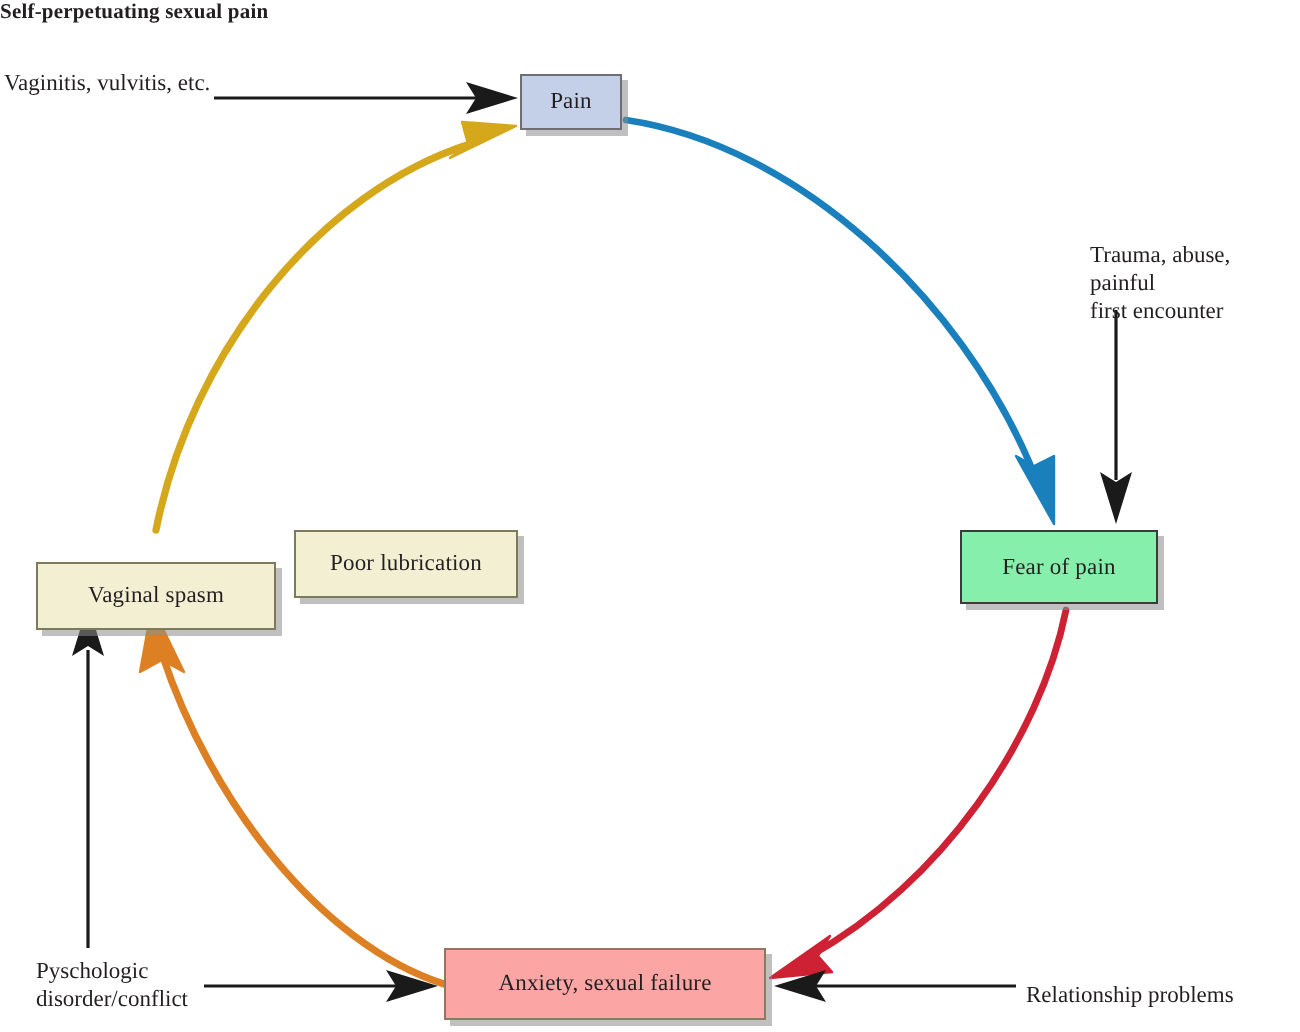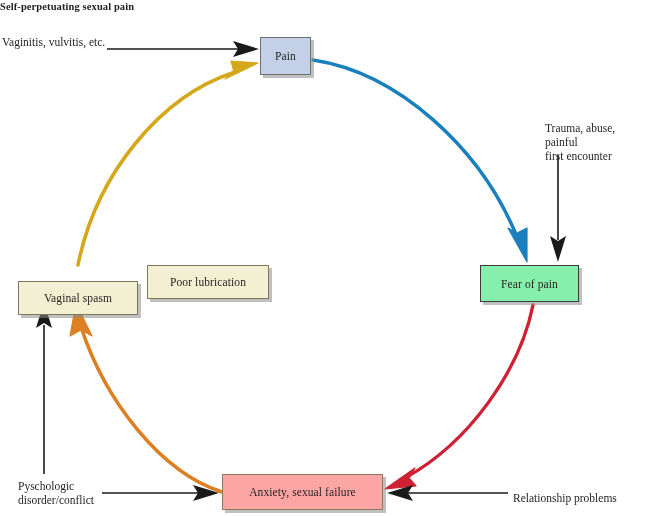--- a/index.html
+++ b/index.html
@@ -29,42 +29,42 @@
     align-items: center;
     justify-content: center;
     text-align: center;
     font-size: 11.5px;
     color: #231f20;
     letter-spacing: 0.1px;
     box-shadow: 3px 3px 0 0 rgba(140,140,140,0.55);
     z-index: 5;
   }
   #node-pain {
-    left: 260px; top: 37px; width: 51px; height: 38px;
+    left: 260px; top: 37px; width: 51px; height: 28px;
     background: #c3d0e8;
     border: 1.6px solid #6d6f72;
   }
   #node-fear {
     left: 480px; top: 265px; width: 99px; height: 37px;
     background: #86efac;
     border: 1.6px solid #3c3b3b;
   }
   #node-anxiety {
     left: 222px; top: 474px; width: 161px; height: 36px;
     background: #fca5a5;
     border: 1.3px solid #8a7a60;
   }
   #node-spasm {
     left: 18px; top: 265px; width: 120px; height: 34px;
     background: #f2efd2;
     border: 1.3px solid #7d7a5c;
     margin-top: 16px;
   }
   #node-lubrication {
-    left: 147px; top: 265px; width: 122px; height: 34px;
+    left: 147px; top: 265px; width: 112px; height: 34px;
     background: #f2efd2;
     border: 1.3px solid #7d7a5c;
   }
   .caption {
     position: absolute;
     font-size: 11.5px;
     color: #231f20;
     line-height: 1.22;
     white-space: pre-line;
     z-index: 4;

